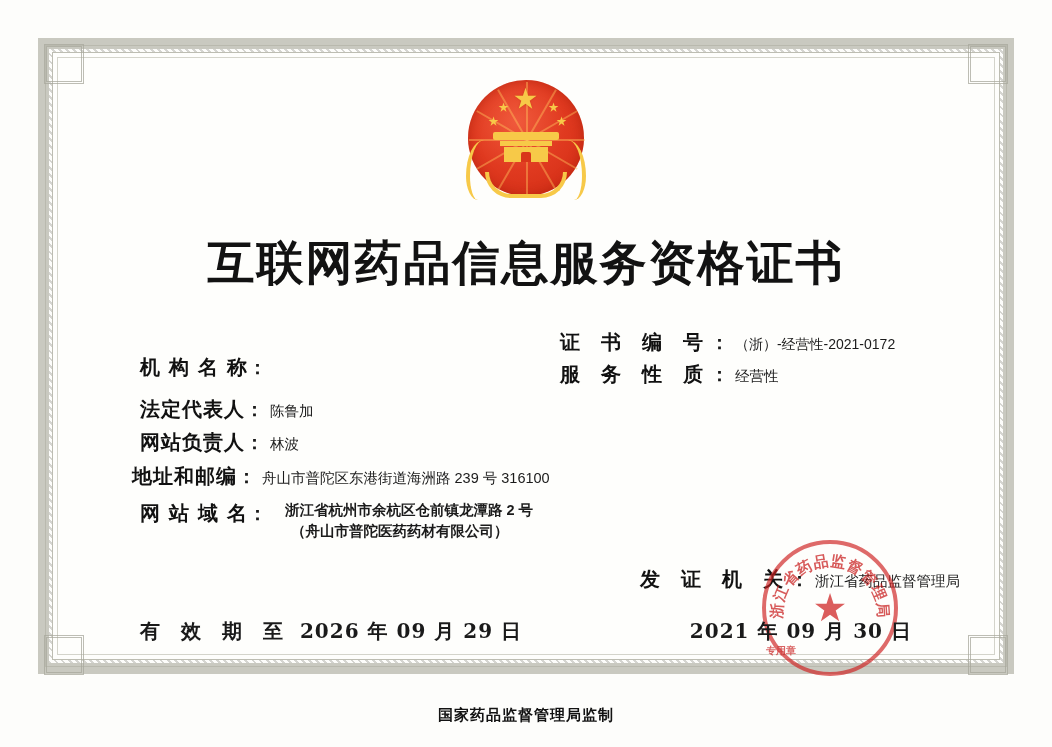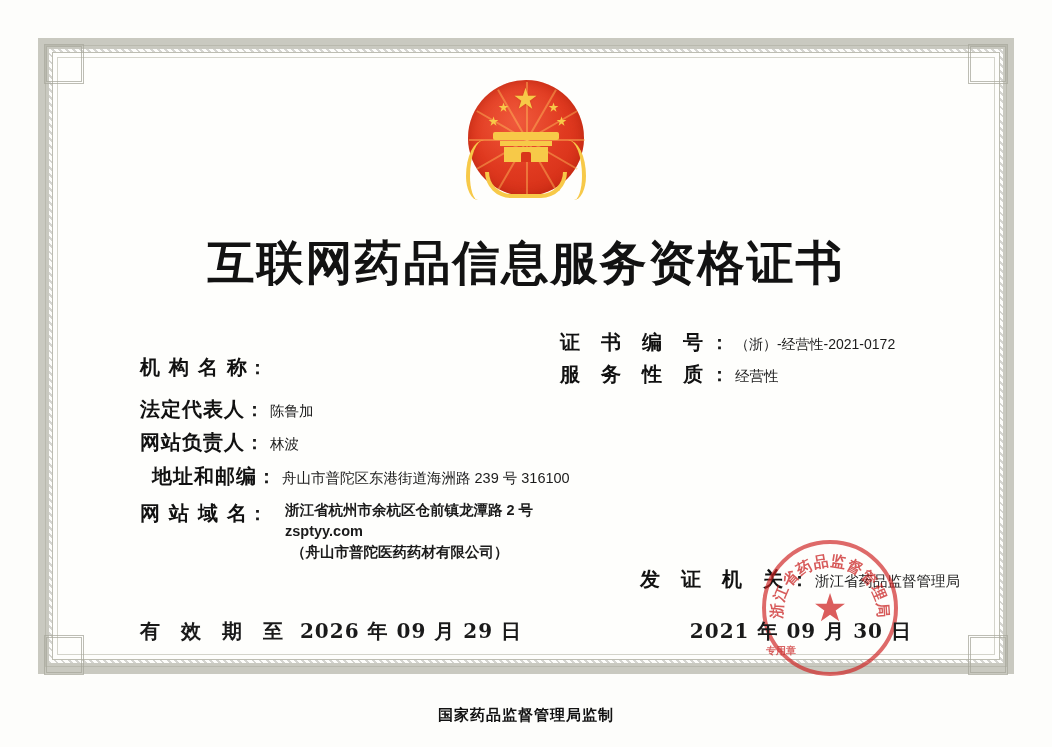--- a/index.html
+++ b/index.html
@@ -213,21 +213,21 @@
     font-family: "Liberation Sans", sans-serif;
     font-size: 14.5px;
     color: #1b1b1b;
     margin-left: 4px;
   }
 
   
   #row-org      { left: 140px; top: 354px; }
   #row-legal    { left: 140px; top: 396px; }
   #row-webmgr   { left: 140px; top: 429px; }
-  #row-addr     { left: 152px; top: 463px; }
+  #row-addr     { left: 132px; top: 463px; }
   #row-domain   { left: 140px; top: 500px; }
 
   .domain-lines {
     position: absolute;
     left: 285px;
     top: 500px;
     line-height: 21px;
     font-family: "Liberation Sans", sans-serif;
     font-size: 14.5px;
     color: #1b1b1b;
@@ -413,21 +413,20 @@
     <span class="f-colon">：</span>
     <span class="f-value">舟山市普陀区东港街道海洲路 239 号  316100</span>
   </div>
 
   <div class="field-row" id="row-domain">
     <span class="f-label">网 站 域 名</span>
     <span class="f-colon">：</span>
   </div>
   <div class="domain-lines">
     <span class="ln">浙江省杭州市余杭区仓前镇龙潭路 2 号</span>
-    <span class="ln">zsptyy.com</span>
     <span class="ln indent">（舟山市普陀医药药材有限公司）</span>
   </div>
 
   <div class="field-row" id="row-issuer">
     <span class="f-label spread">发 证 机 关</span>
     <span class="f-colon">：</span>
     <span class="f-value">浙江省药品监督管理局</span>
   </div>
 
   <div class="seal">

